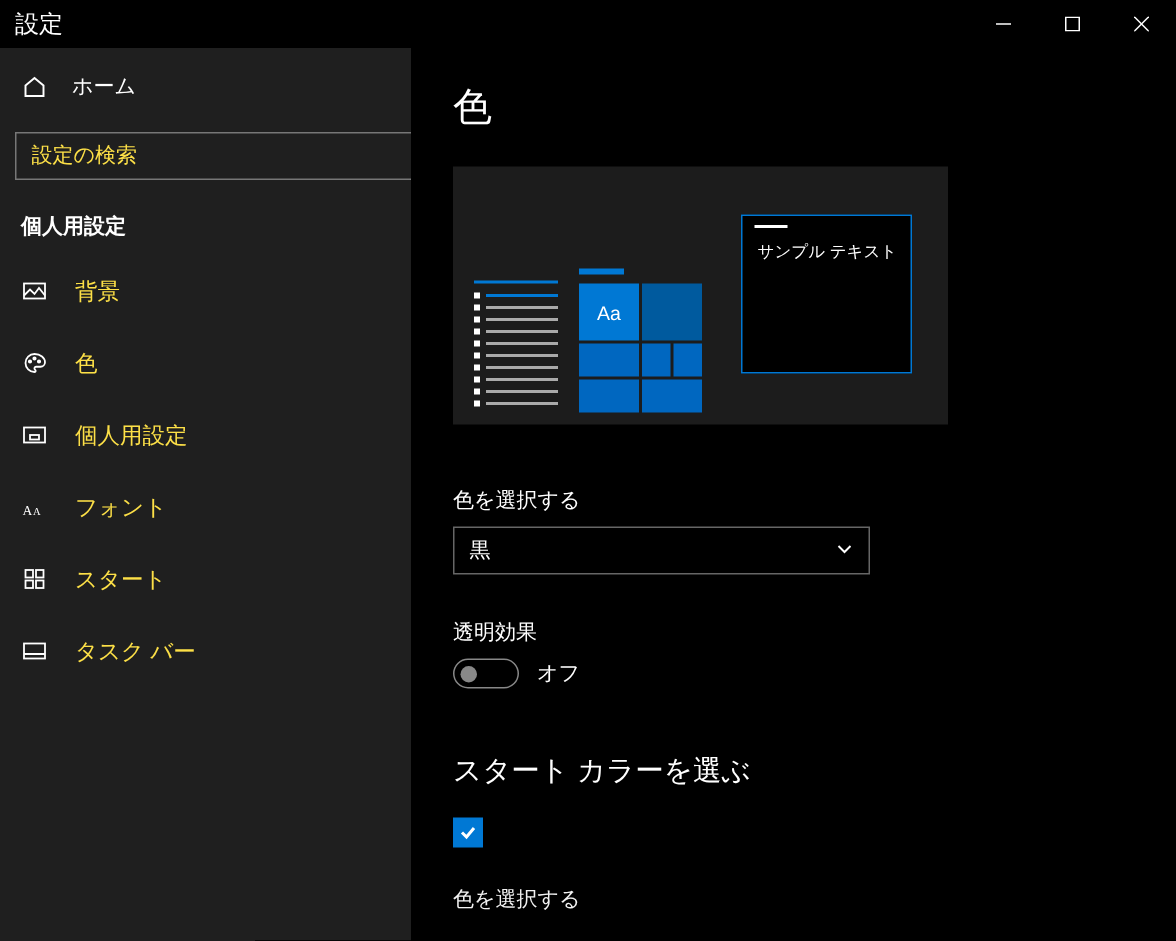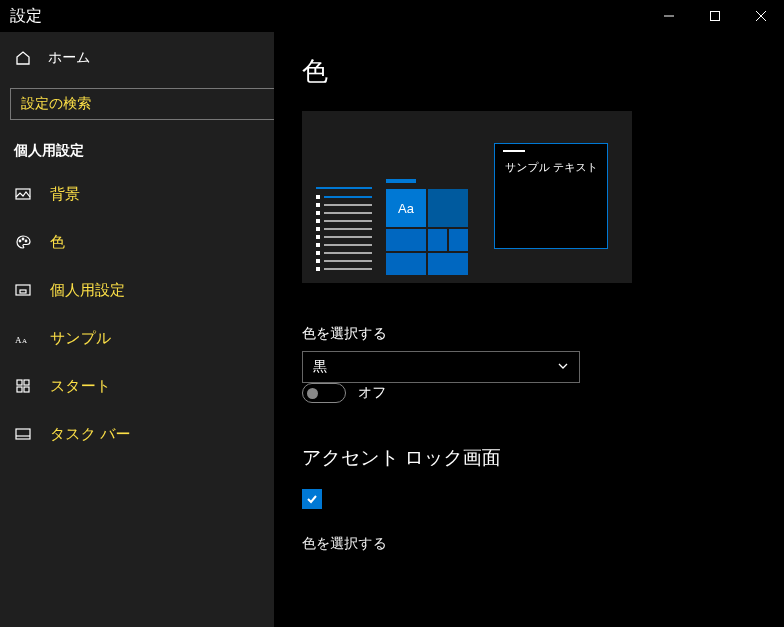--- a/index.html
+++ b/index.html
@@ -248,21 +248,21 @@
     </div>
 
 
     <div class="nav-item">
       <span class="icon">
         <svg width="16" height="14" viewBox="0 0 16 14" fill="#fff">
           <text x="0" y="12" font-size="9" font-family="Segoe UI">A</text>
           <text x="7" y="12" font-size="7" font-family="Segoe UI">A</text>
         </svg>
       </span>
-      <span>サンプル</span>
+      <span>フォント</span>
     </div>
 
     <div class="nav-item">
       <span class="icon">
         <svg width="16" height="16" viewBox="0 0 16 16" fill="none" stroke="#fff" stroke-width="1.2">
           <rect x="2" y="2" width="5" height="5"></rect>
             <rect x="9" y="2" width="5" height="5"></rect>
           <rect x="2" y="9" width="5" height="5"></rect>
             <rect x="9" y="9" width="5" height="5"></rect>
         </svg>
@@ -348,28 +348,29 @@
     <div class="label">色を選択する</div>
     <div class="select">
       <span>黒</span>
       <span class="chev">
         <svg width="12" height="12" viewBox="0 0 12 12" fill="none" stroke-width="1.3">
             <path d="M2 4 L6 8 L10 4"></path>
           </svg>
       </span>
     </div>
 
+    <div class="label small-gap">透明効果</div>
     <div class="toggle-row">
       <div class="toggle">
         <div class="knob"></div>
       </div>
       <span>オフ</span>
     </div>
 
-    <h2 class="section-h">アクセント ロック画面</h2>
+    <h2 class="section-h">スタート カラーを選ぶ</h2>
     <div class="check-row">
       <div class="check">
         <svg width="14" height="14" viewBox="0 0 14 14" fill="none" stroke-width="2">
             <path d="M3 7 L6 10 L11 4"></path>
           </svg>
       </div>
     </div>
 
     <div class="recent">色を選択する</div>
   </main>

